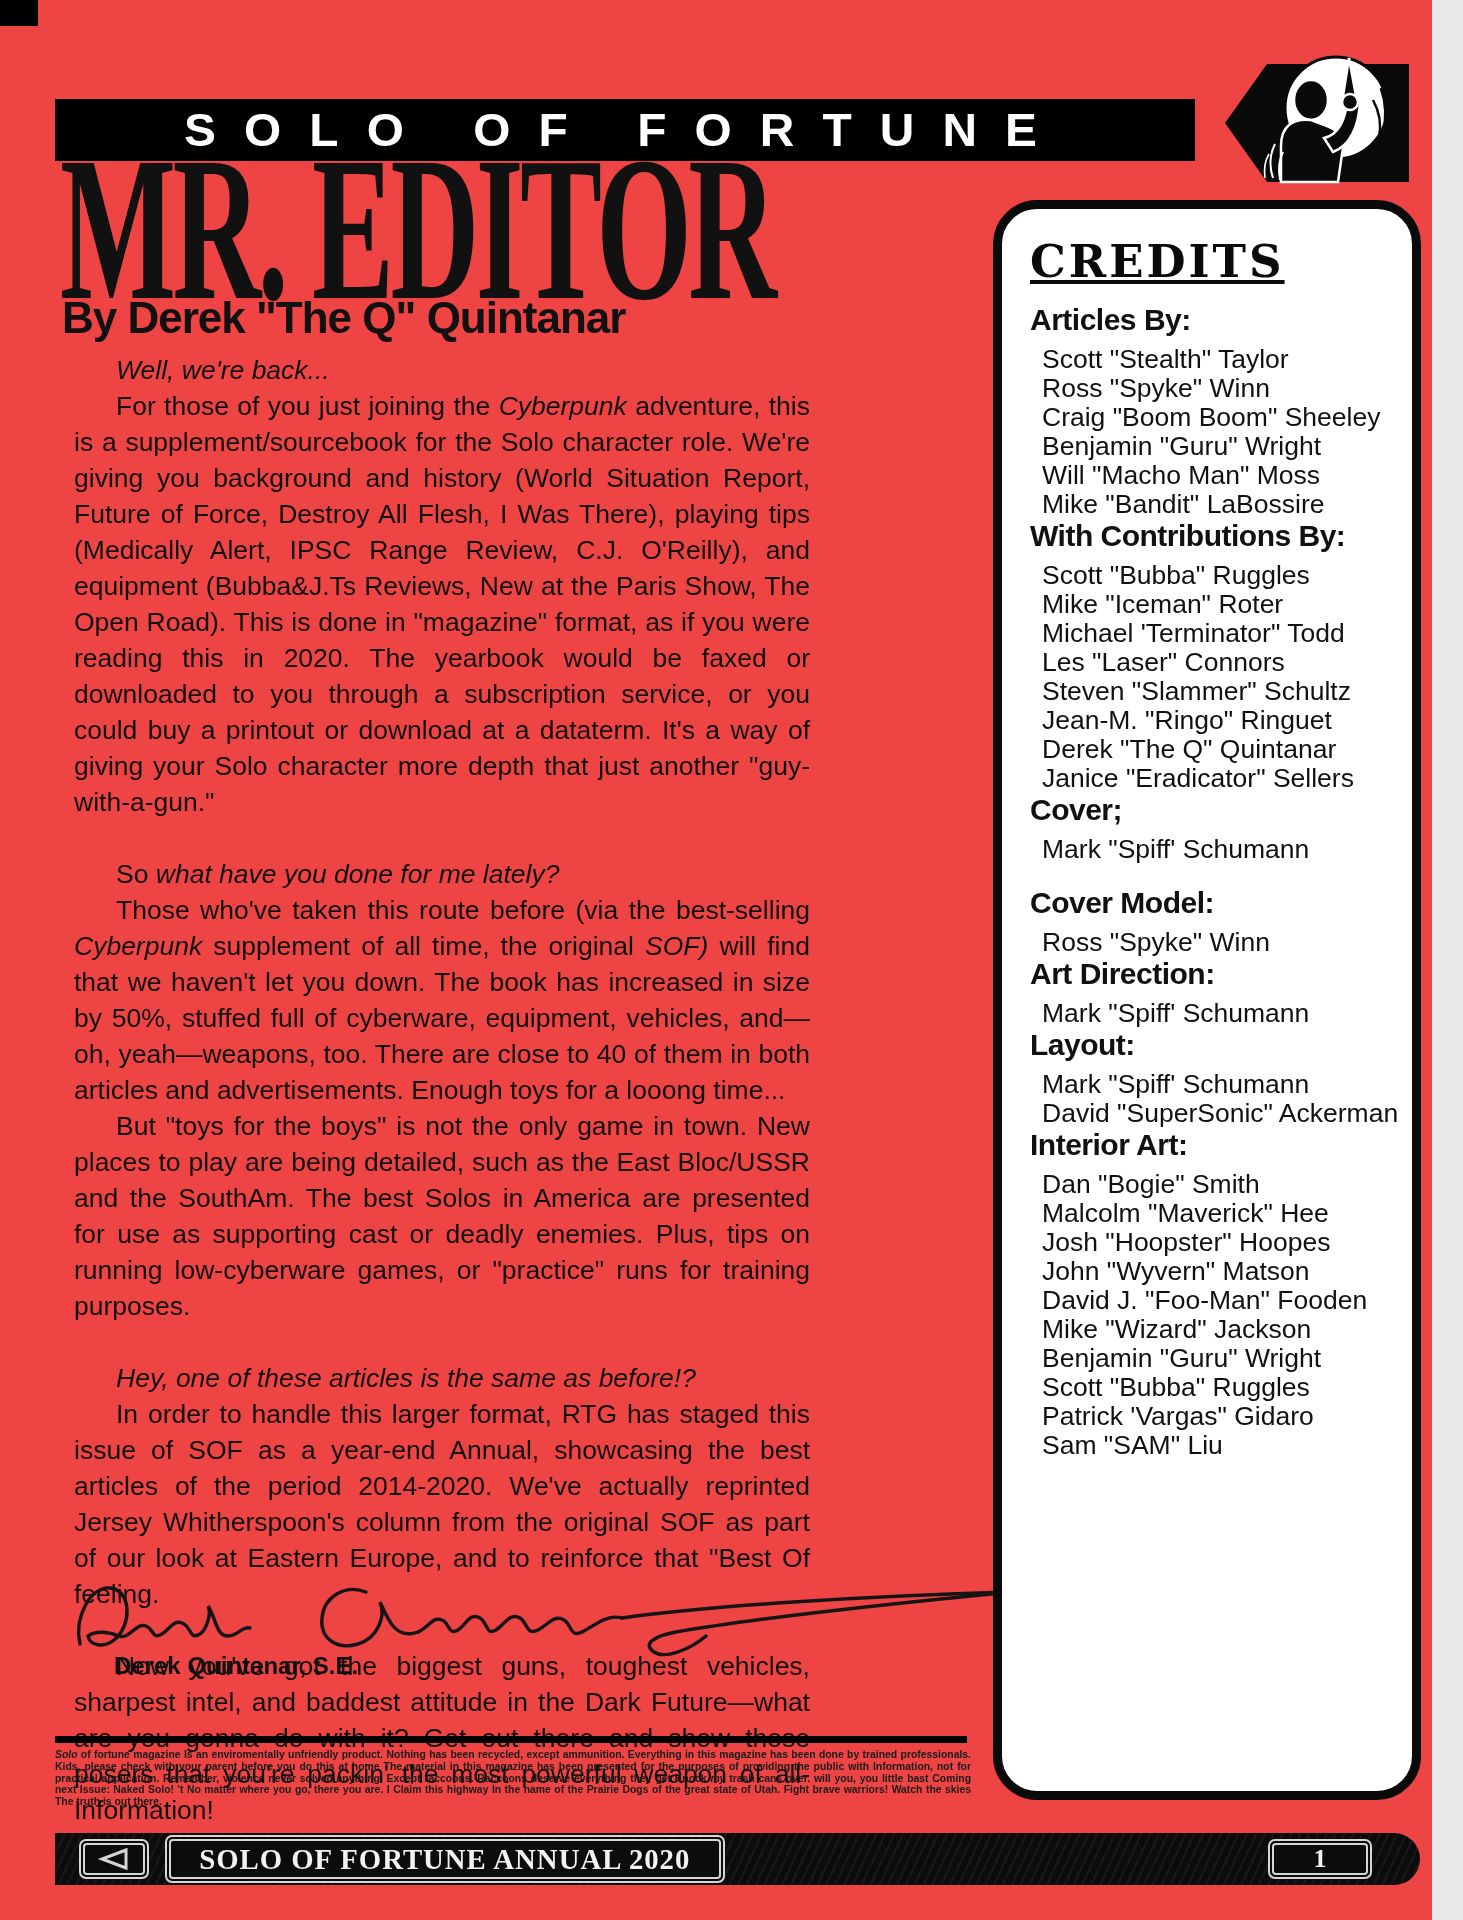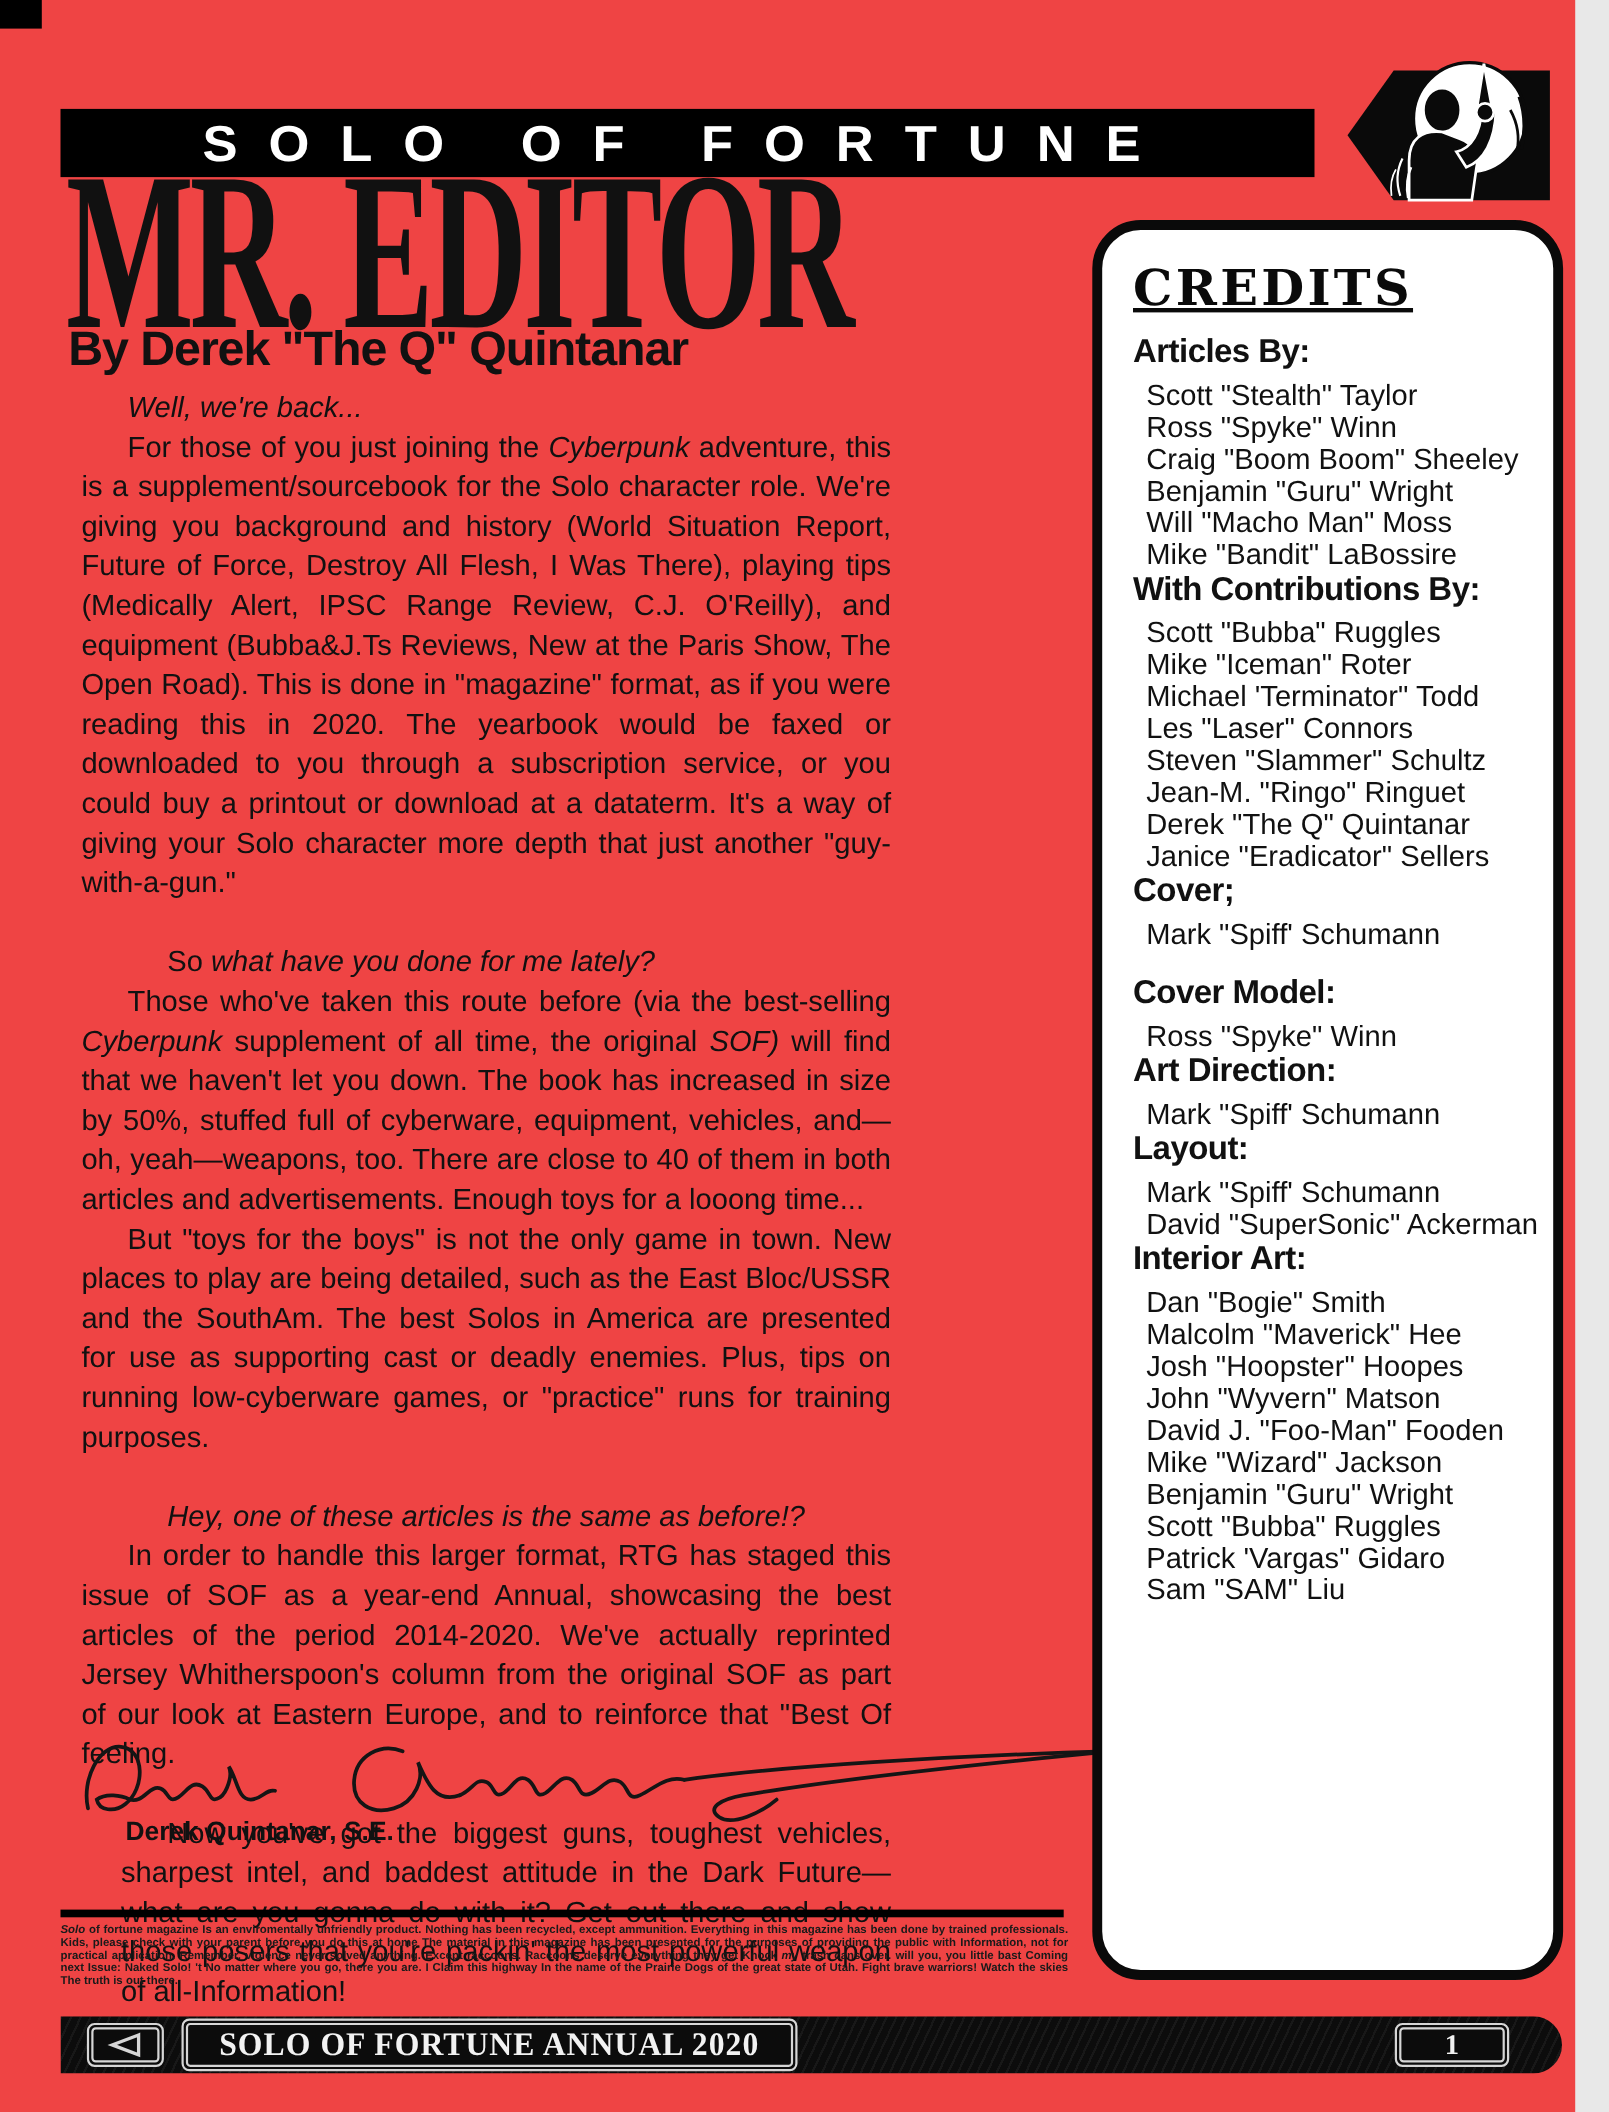--- a/index.html
+++ b/index.html
@@ -19,21 +19,21 @@
   
   .headline{position:absolute;left:60px;top:126px;font-family:"Liberation Serif",serif;
             font-weight:bold;font-size:205px;line-height:1.0;letter-spacing:-6px;white-space:nowrap;
             transform:scaleX(0.60);transform-origin:left top;}
   .byline{position:absolute;left:62px;top:293px;font-weight:bold;font-size:44px;letter-spacing:-1px;white-space:nowrap;}
 
   
   .bodycol{position:absolute;left:74px;top:352px;width:736px;font-size:26.5px;line-height:36px;
            text-align:justify;}
   .bodycol p{margin:0;text-indent:42px;}
-  .bodycol p.gap{margin-top:36px;margin-left:36px;}
+  .bodycol p.gap{margin-top:36px;}
   .bodycol i{font-style:italic;}
 
   
   .sig{position:absolute;left:66px;top:1548px;width:960px;height:130px;}
   .sig-name{position:absolute;left:114px;top:1652px;font-weight:bold;font-size:24px;}
 
   
   .divider{position:absolute;left:55px;top:1736px;width:912px;height:7px;background:#000;}
   .fineprint{position:absolute;left:55px;top:1749px;width:916px;font-size:10.4px;line-height:11.8px;
              text-align:justify;font-weight:bold;color:#1a1a1a;}

